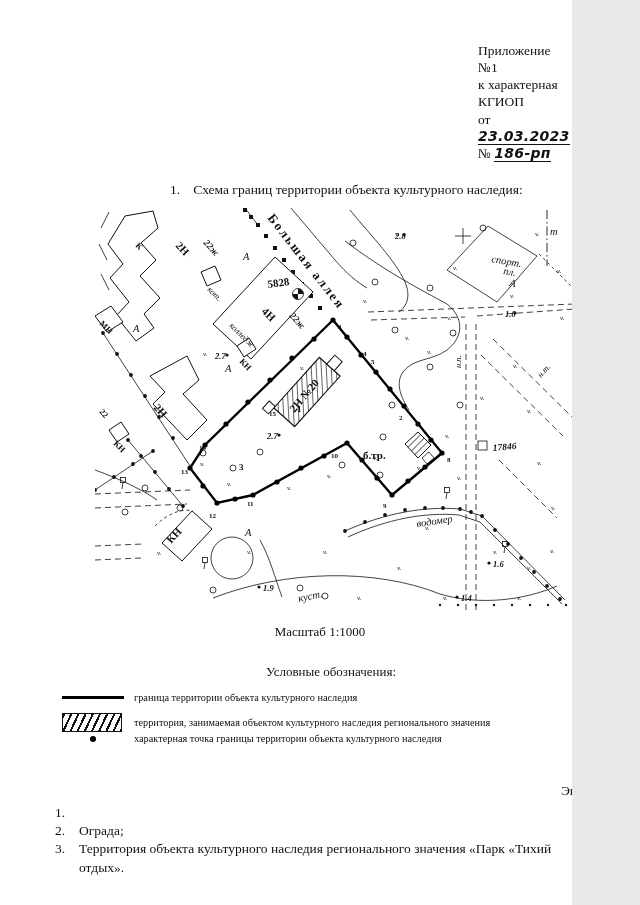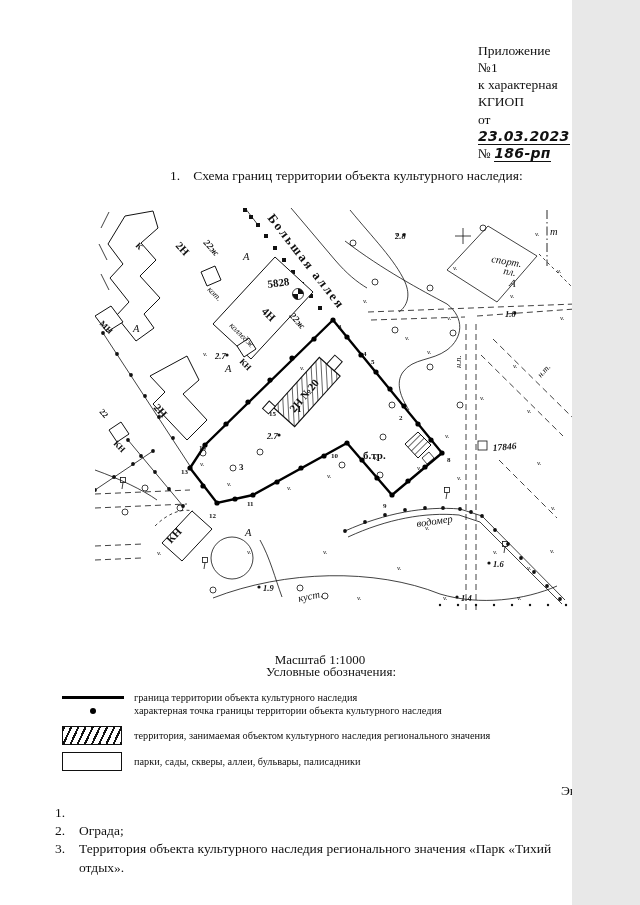--- a/index.html
+++ b/index.html
@@ -4,24 +4,24 @@
 <style>
   html,body{margin:0;padding:0;background:#e8e8e8;}
   .page{position:relative;width:572px;height:905px;background:#fff;
         font-family:"Liberation Serif","DejaVu Serif",serif;color:#111;overflow:hidden;}
   .hdr{position:absolute;left:478px;top:42px;font-size:13.5px;line-height:17px;}
   .hdr .hline3{font-size:13.5px;margin-top:1px;}
   .hand{font-family:"DejaVu Sans",sans-serif;font-weight:700;font-style:italic;
         font-size:14px;letter-spacing:.3px;border-bottom:1.4px solid #111;display:inline-block;line-height:15px;}
   .title{position:absolute;left:18px;top:119px;width:604px;text-align:center;
          font-size:13.5px;line-height:17.5px;}
-  .sec1{position:absolute;left:170px;top:168px;font-size:13.5px;}
+  .sec1{position:absolute;left:170px;top:182px;font-size:13.5px;}
   .sec1 .t{margin-left:13px;}
   .mapwrap{position:absolute;left:95px;top:208px;width:482px;height:404px;}
-  .scale{position:absolute;left:0;top:652px;width:640px;text-align:center;font-size:13px;}
+  .scale{position:absolute;left:0;top:624px;width:640px;text-align:center;font-size:13px;}
   .legtitle{position:absolute;left:0;top:664px;width:640px;text-align:center;font-size:13px;padding-left:11px;}
   .leg{position:absolute;left:62px;top:691px;width:545px;font-size:10.3px;line-height:13px;}
   .lrow{display:flex;align-items:flex-start;text-align:right;}
   .lsym{width:72px;flex:0 0 72px;}
   .lline{width:62px;height:3px;background:#000;margin-top:5px;}
   .ldot{width:6px;height:6px;border-radius:50%;background:#000;margin:4px 0 0 28px;}
   .lbox{width:60px;height:19px;border:1px solid #111;box-sizing:border-box;}
   .lhatch{background:repeating-linear-gradient(115deg,#111 0,#111 2px,#fff 2px,#fff 6.5px);}
   .mt8{margin-top:9px;} .mt7{margin-top:7px;}
   .ltext.pad{padding-top:3px;}
@@ -360,38 +360,32 @@
 
   <div class="legtitle">Условные обозначения:</div>
 
   <div class="leg">
     <div class="lrow">
       <div class="lsym">
           <div class="lline"></div>
         </div>
       <div class="ltext">граница территории объекта культурного наследия</div>
     </div>
+    <div class="lrow mt8">
+      <div class="lsym">
+          <div class="lbox lhatch"></div>
+        </div>
+      <div class="ltext pad">территория, занимаемая объектом культурного наследия регионального значения</div>
+    </div>
     <div class="lrow">
       <div class="lsym">
           <div class="ldot"></div>
         </div>
       <div class="ltext">характерная точка границы территории объекта культурного наследия</div>
     </div>
-    <div class="lrow mt8">
-      <div class="lsym">
-          <div class="lbox lhatch"></div>
-        </div>
-      <div class="ltext pad">территория, занимаемая объектом культурного наследия регионального значения</div>
-    </div>
-    <div class="lrow mt7">
-      <div class="lsym">
-          <div class="lbox"></div>
-        </div>
-      <div class="ltext pad">парки, сады, скверы, аллеи, бульвары, палисадники</div>
-    </div>
   </div>
 
   <div class="expl-title">Экспликация:</div>
 
   <div class="expl">
     <div class="erow">
       <div class="enum">1.</div>
     </div>
     <div class="erow">
       <div class="enum">2.</div>

